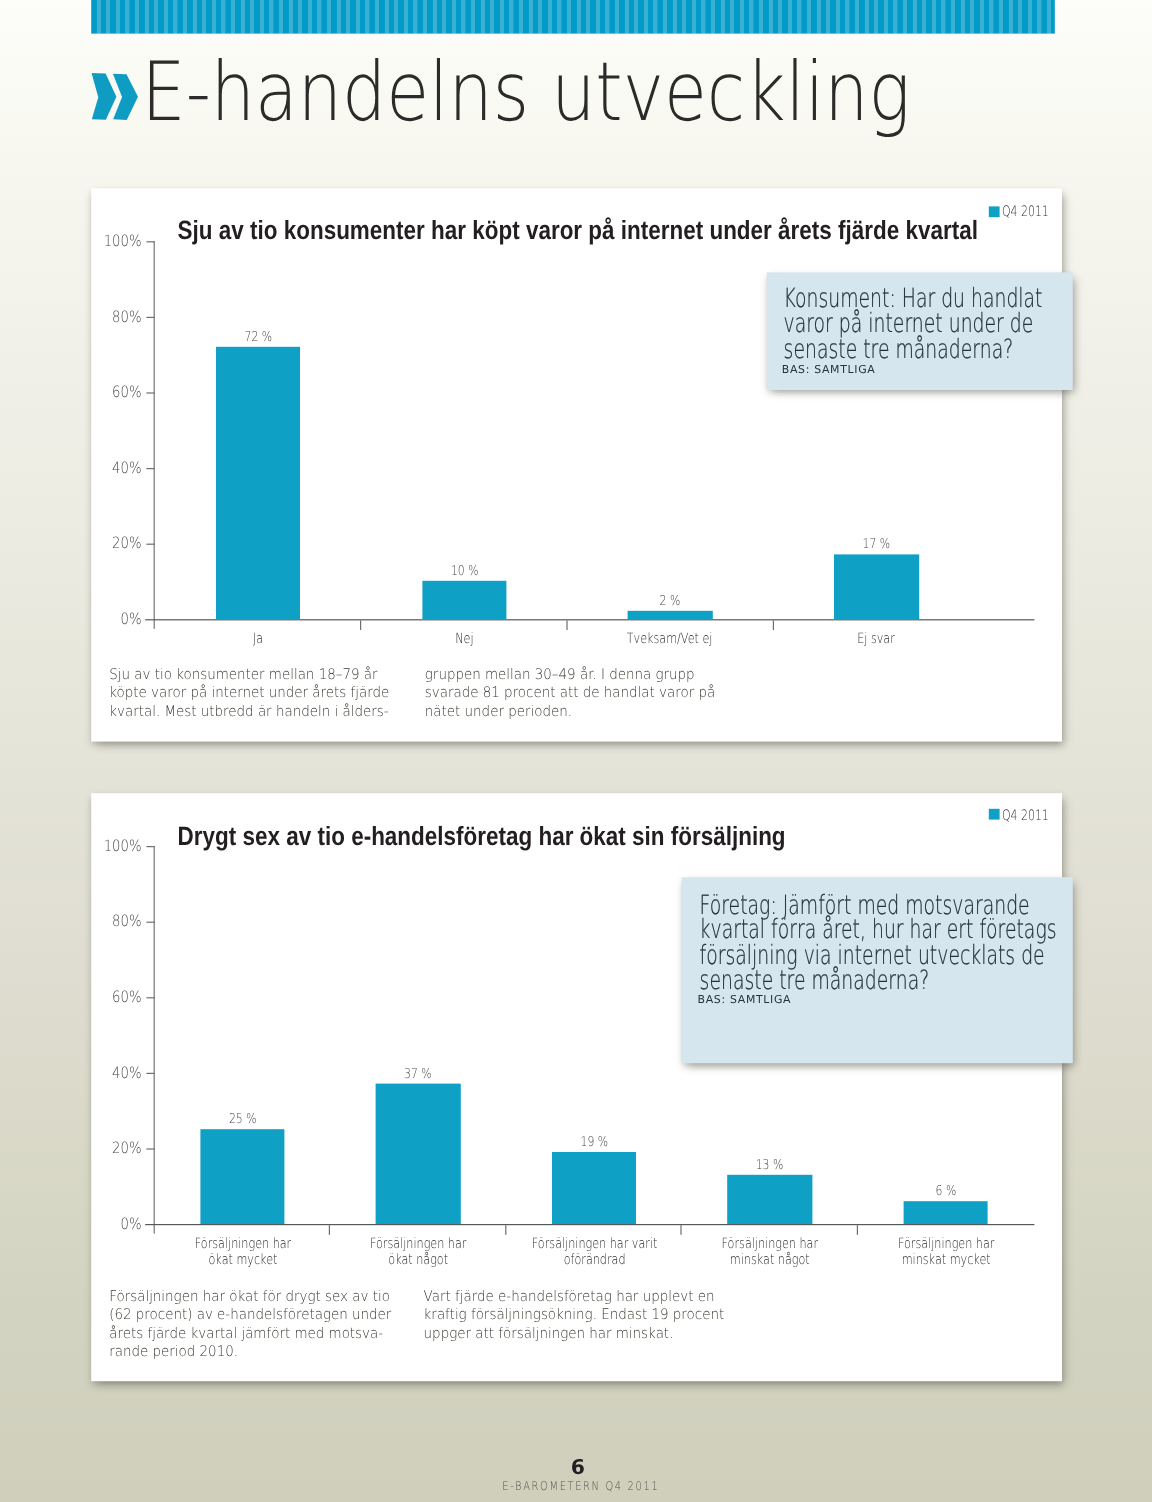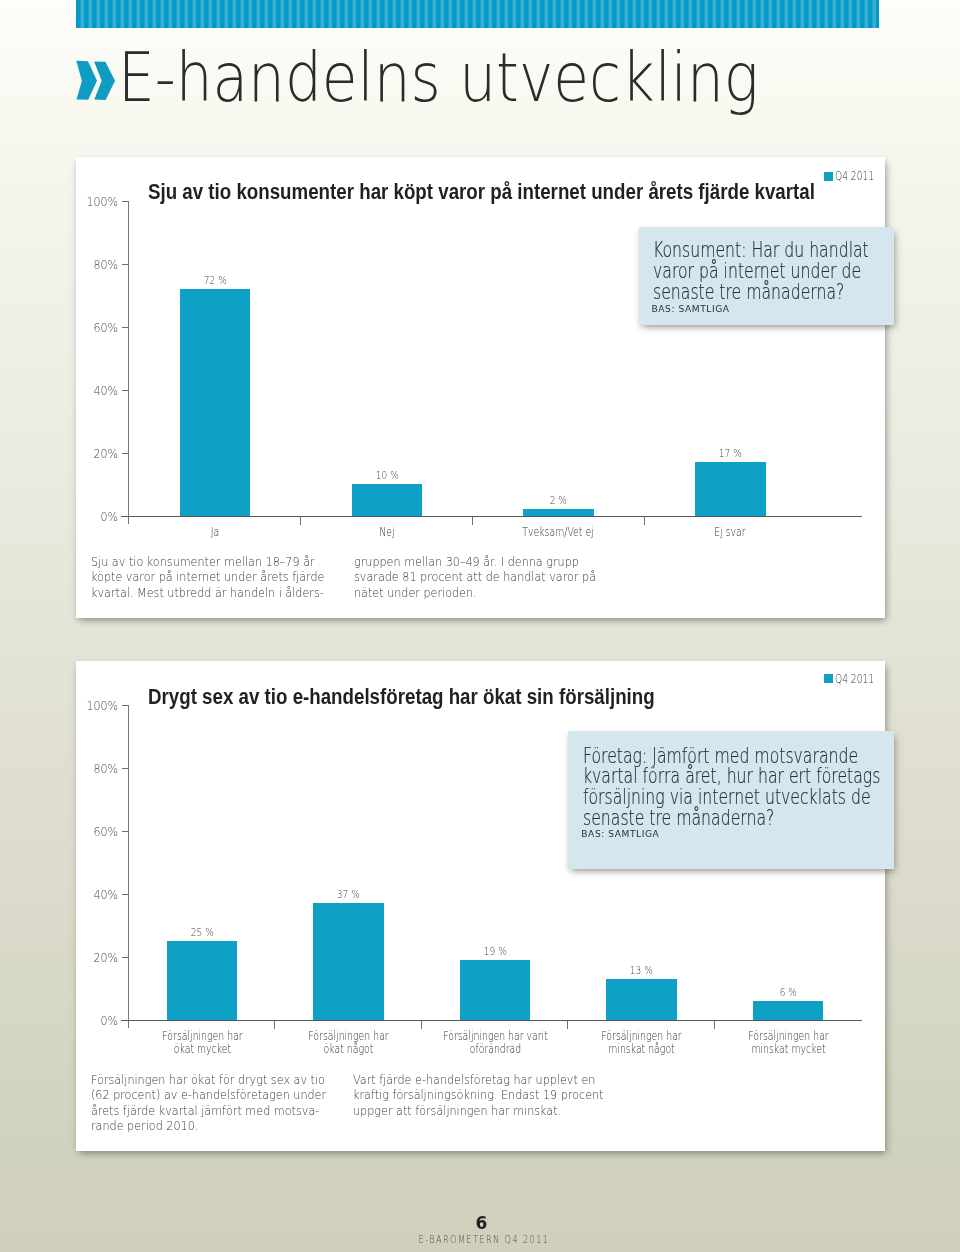--- a/index.html
+++ b/index.html
@@ -210,21 +210,21 @@
 
     <div class="foot" style="left:14.5px;top:412px;">Försäljningen har ökat för drygt sex av tio
 (62 procent) av e-handelsföretagen under
 årets fjärde kvartal jämfört med motsva-
 rande period 2010.</div>
     <div class="foot" style="left:276.5px;top:412px;">Vart fjärde e-handelsföretag har upplevt en
 kraftig försäljningsökning. Endast 19 procent
 uppger att försäljningen har minskat.</div>
   </div>
 
-  <div class="infobox" id="info2" style="left:568px;top:731px;width:326px;height:138px;">
+  <div class="infobox" id="info2" style="left:568px;top:731px;width:326px;height:155px;">
     <div class="q" style="left:15px;top:14.5px;">Företag: Jämfört med motsvarande
 kvartal förra året, hur har ert företags
 försäljning via internet utvecklats de
 senaste tre månaderna?</div>
     <div class="bas" style="left:13.3px;top:98.5px;">BAS: SAMTLIGA</div>
   </div>
 
   <div class="pagenum">6</div>
   <div class="pagelabel">E-BAROMETERN Q4 2011</div>
 </div>

